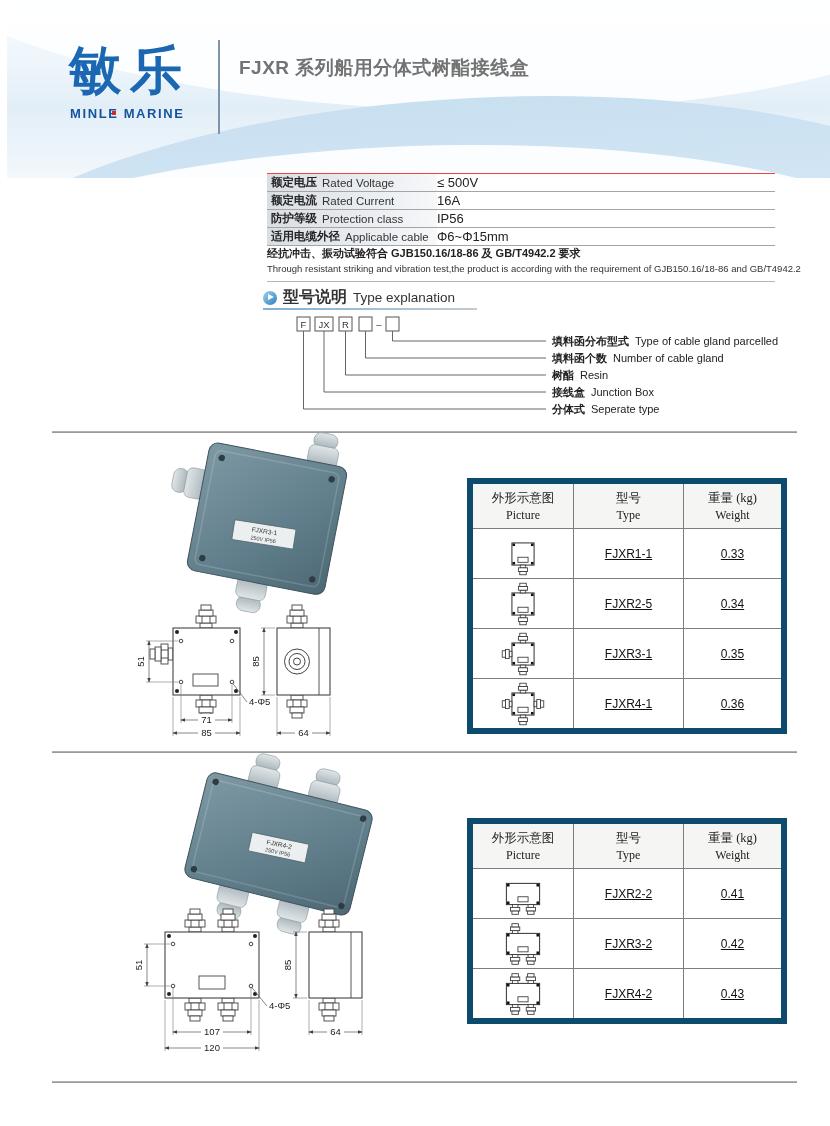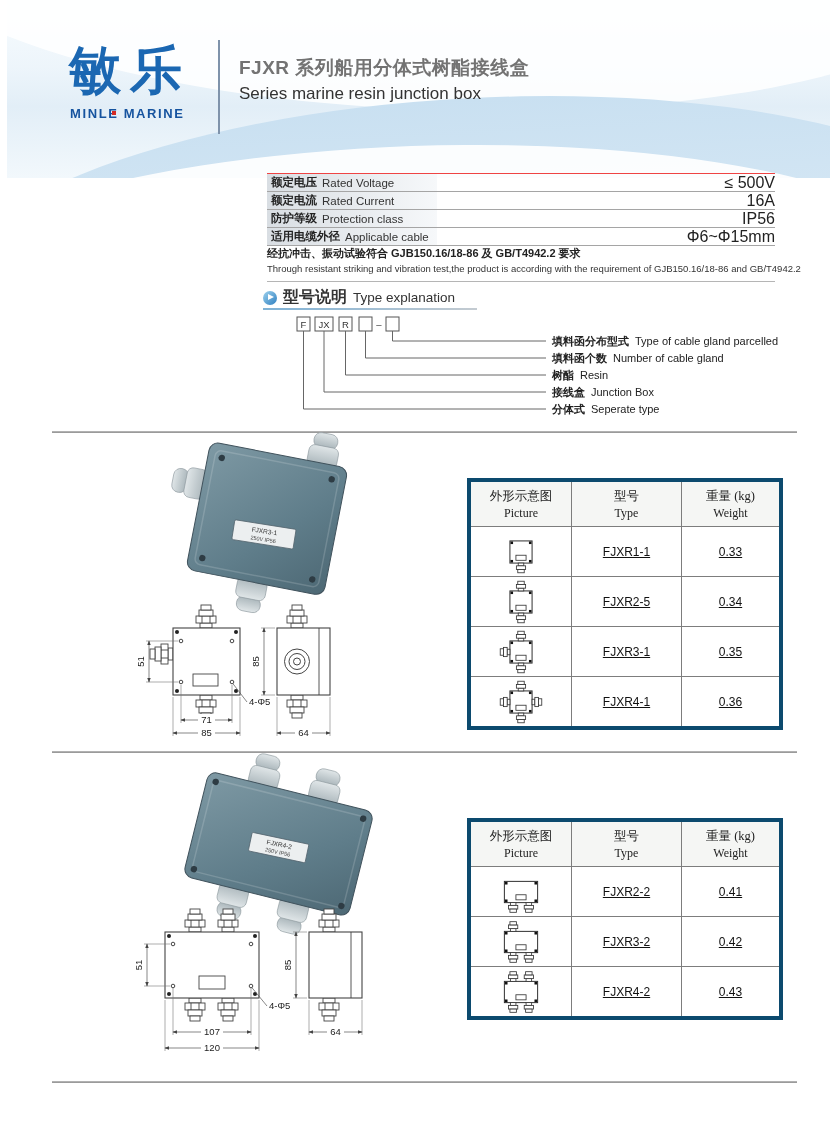--- a/index.html
+++ b/index.html
@@ -20,21 +20,21 @@
   .header-divider{position:absolute;left:211px;top:40px;width:2px;height:94px;background:#7f93ab;}
   .title-cn{position:absolute;left:232px;top:55px;font-size:19px;font-weight:bold;color:#737373;letter-spacing:.5px;}
   .title-en{position:absolute;left:232px;top:84px;font-size:17px;color:#333;}
   
   .specs{position:absolute;left:260px;top:173px;width:508px;border-top:1px solid #ef4444;}
   .spec-row{display:flex;height:17px;border-bottom:1px solid #a5a5a5;align-items:center;}
   .spec-label{width:170px;height:100%;display:flex;align-items:center;padding-left:4px;box-sizing:border-box;
               background:linear-gradient(90deg,#d9dee3,#f6f8fa);font-size:11.5px;white-space:nowrap;}
   .sl-cn{font-weight:bold;color:#222;margin-right:5px;}
   .sl-en{color:#333;}
-  .spec-value{flex:1;text-align:right;font-size:16px;color:#222;}
+  .spec-value{flex:1;text-align:left;font-size:13px;color:#222;}
   .note{position:absolute;left:260px;top:246px;width:508px;border-bottom:1px solid #b5b5b5;padding-bottom:7px;}
   .note-cn{font-size:11px;font-weight:bold;color:#222;white-space:nowrap;}
   .note-en{font-size:9.5px;color:#333;margin-top:2px;white-space:nowrap;}
   
   .type-heading{position:absolute;left:256px;top:287px;display:flex;align-items:center;gap:6px;}
   .play-icon{width:14px;height:14px;border-radius:50%;background:linear-gradient(135deg,#9ed2ee,#2e7fc0);
              position:relative;display:inline-block;}
   .play-icon::after{content:"";position:absolute;left:5px;top:3.5px;border-left:6px solid #fff;
              border-top:3.5px solid transparent;border-bottom:3.5px solid transparent;}
   .h-cn{font-size:16px;font-weight:bold;color:#333;}
@@ -47,21 +47,21 @@
   
   .divider{position:absolute;left:45px;width:745px;height:2px;background:linear-gradient(#bcbcbc,#8f8f8f);}
   .d1{top:431px;} .d2{top:751px;} .d3{top:1081px;}
   
   .photo{position:absolute;overflow:visible;}
   .p1{left:154px;top:434px;} .p2{left:162px;top:752px;}
   .drawing{position:absolute;overflow:visible;}
   .dr1{left:118px;top:600px;} .dr2{left:118px;top:888px;}
   .drawing text, .type-diagram text{font-family:"Liberation Sans",sans-serif;}
   
-  .dtable{position:absolute;left:460px;width:308px;border:4px solid #0c4a6e;
+  .dtable{position:absolute;left:460px;width:308px;border:6px solid #0c4a6e;
           font-family:"Liberation Serif",serif;background:#fff;}
   .t1{top:478px;} .t2{top:818px;}
   .thead{display:flex;height:44px;background:#f5f6f4;}
   .trow{display:flex;height:49px;border-top:1px solid #7d7d7d;}
   .cell{display:flex;flex-direction:column;align-items:center;justify-content:center;box-sizing:border-box;}
   .c1{width:100px;} .c2{width:110px;border-left:1px solid #7d7d7d;} .c3{flex:1;border-left:1px solid #7d7d7d;}
   .th-cn{font-size:12.5px;color:#222;} .th-en{font-size:12px;color:#222;margin-top:1px;}
   .td-val{font-family:"Liberation Sans",sans-serif;font-size:12px;color:#111;text-decoration:underline;}
   .thumb{display:flex;align-items:center;justify-content:center;}
 </style>
@@ -75,21 +75,20 @@
     <div class="wave w2"></div>
     <div class="wave w3"></div>
   </div>
   <div class="logo-cn">敏乐</div>
   <div class="logo-en">
     <span>MINLE MARINE</span>
     <span class="logo-red"></span>
   </div>
   <div class="header-divider"></div>
   <div class="title-cn">FJXR 系列船用分体式树酯接线盒</div>
-  <div class="title-en">Series marine resin junction box</div>
 
   <div class="specs">
     <div class="spec-row">
       <div class="spec-label">
         <span class="sl-cn">额定电压</span>
         <span class="sl-en">Rated Voltage</span>
         </div>
       <div class="spec-value">≤ 500V</div>
     </div>
     <div class="spec-row">

